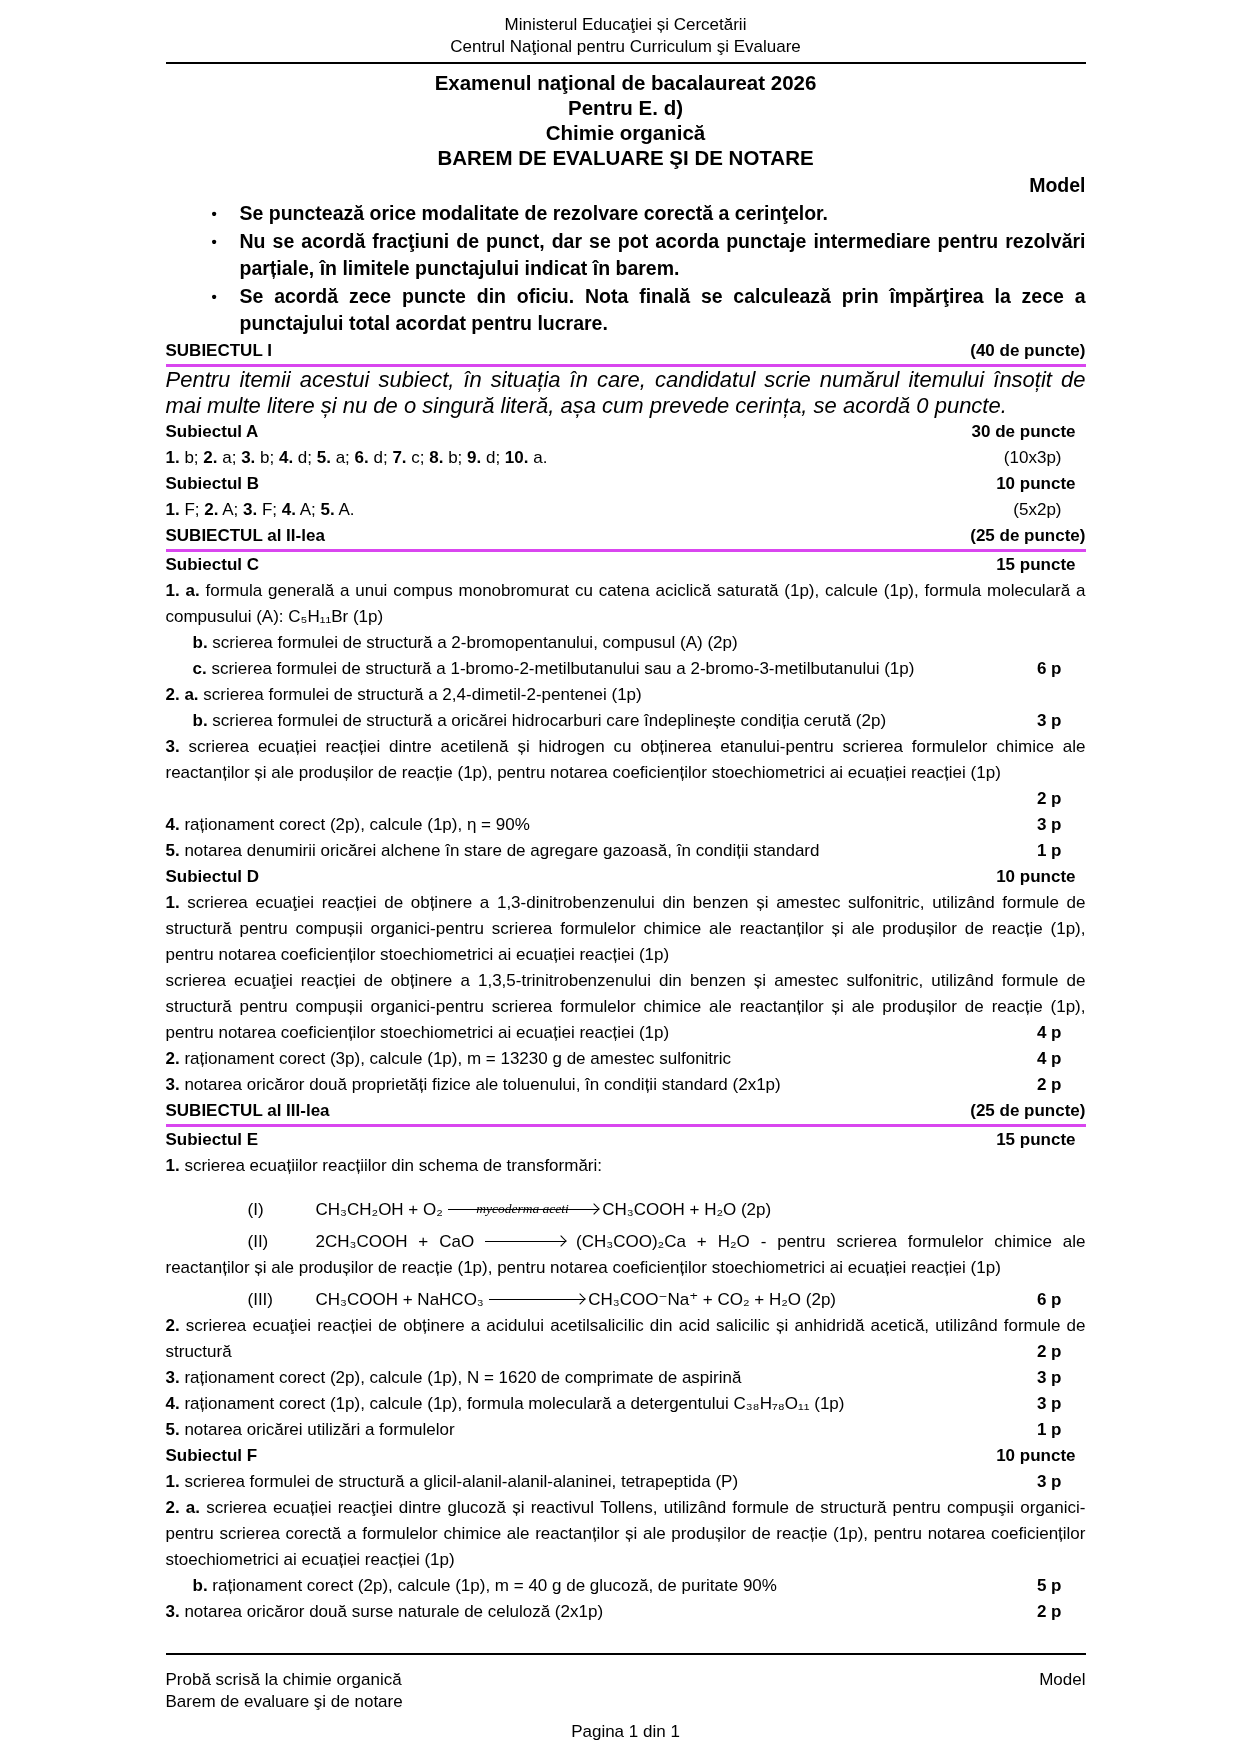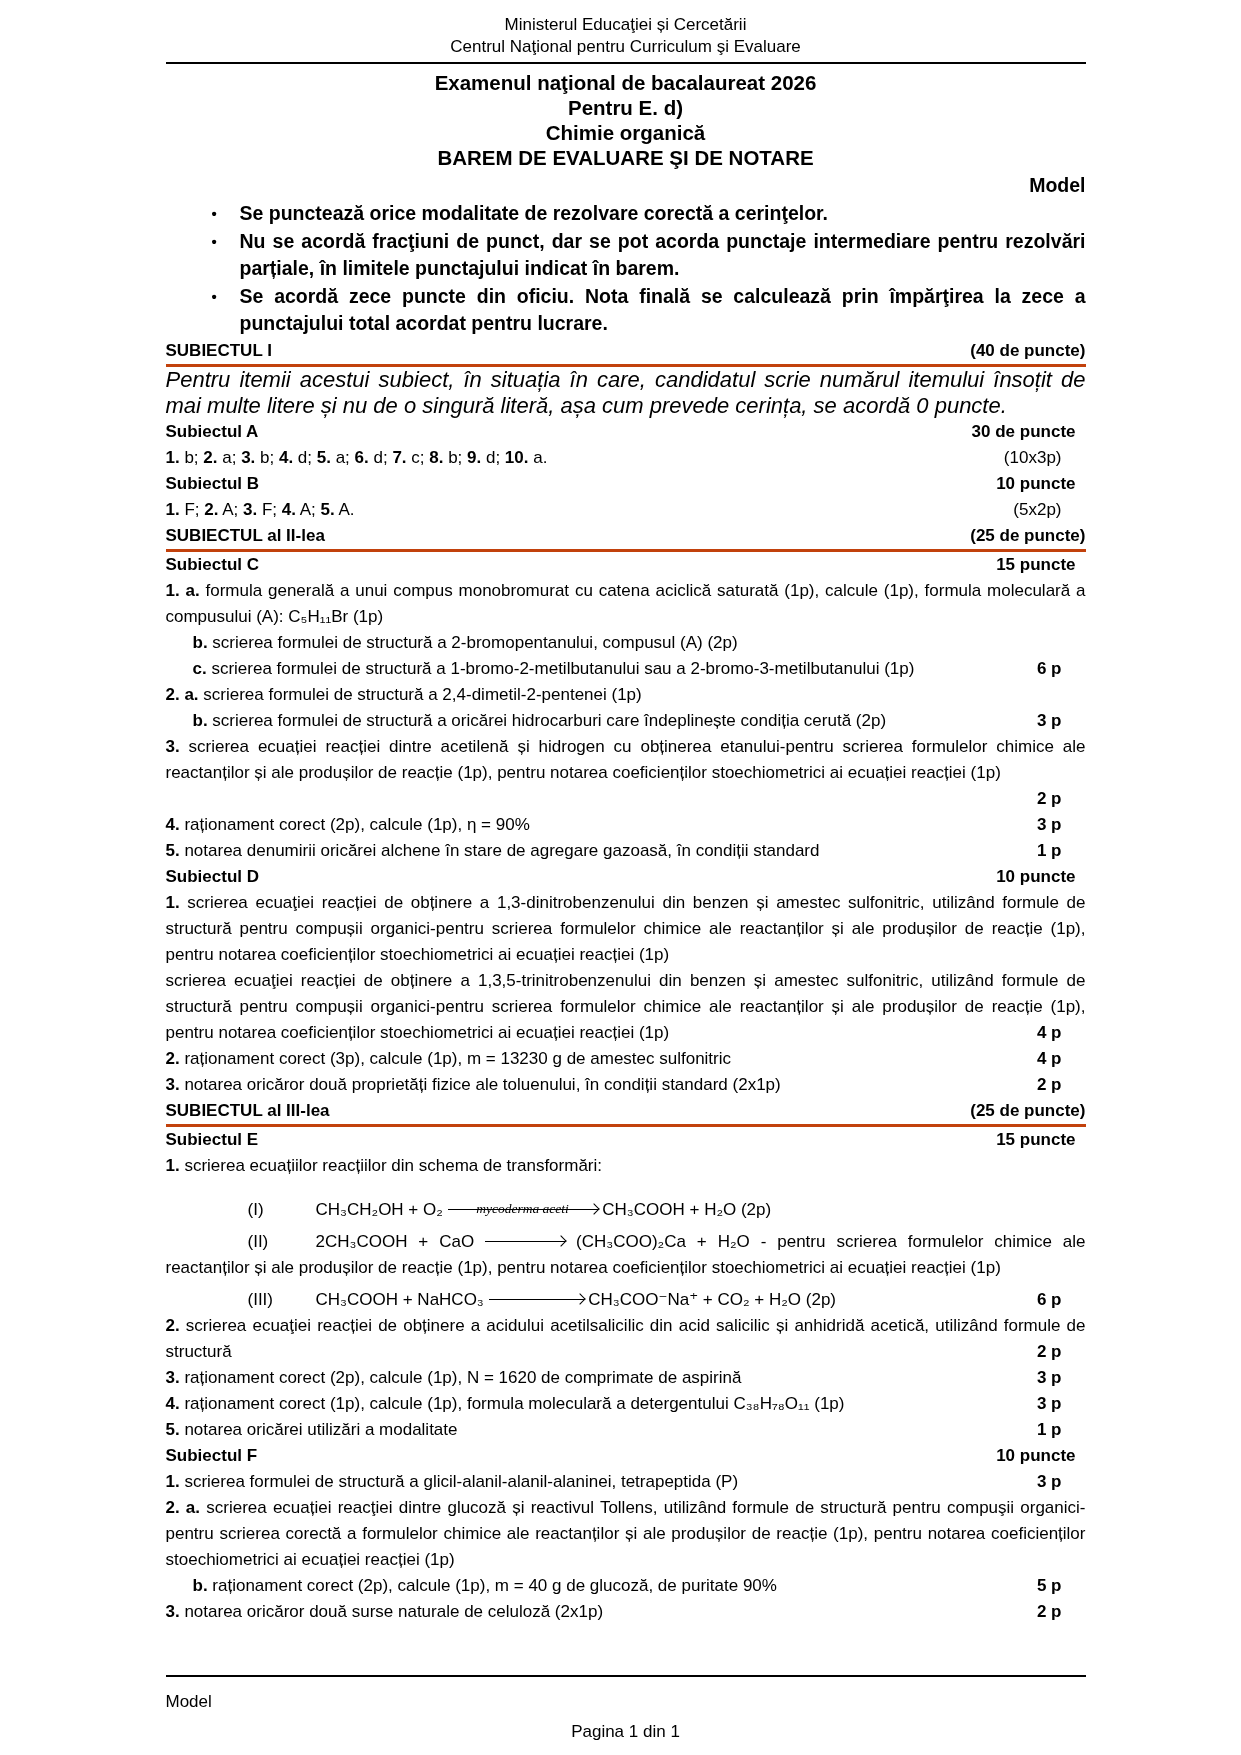--- a/index.html
+++ b/index.html
@@ -12,21 +12,21 @@
     font-size:17px;line-height:26px;
     overflow:hidden;
   }
   .content{padding:14px 108px 0 118px;}
   .hdr{text-align:center;font-size:17px;line-height:22px;}
   .hdr-rule{border-bottom:2px solid #000;margin-top:4px;}
   .titleblock{margin-top:6px;text-align:center;font-weight:bold;font-size:20.5px;line-height:25px;}
   .row{position:relative;min-height:26px;}
   .justify{text-align:justify;}
   .ind{padding-left:27px;}
-  .row.rule{border-bottom:3px solid #c2410c;}
+  .row.rule{border-bottom:3px solid #d946ef;}
   .b{font-weight:bold;}
   .i{font-style:italic;}
   .model{text-align:right;font-size:19.5px;margin:2px 0 2px;}
   .bullet{padding-left:74px;font-weight:bold;font-size:19.5px;line-height:27px;margin-bottom:1px;}
   .bullet .marker{position:absolute;left:46px;top:0;font-size:15px;}
   .note{font-size:22px;}
   .points{position:absolute;right:24px;bottom:0;font-weight:bold;}
   .points.reg{font-weight:normal;}
   .row.section .points{right:0;}
   .row.subject .points{right:10px;}
@@ -99,30 +99,34 @@
         <div class="row item"><span class="seg b">3.</span><span class="seg"> notarea oricăror două proprietăți fizice ale toluenului, în condiții standard (2x1p)</span><span class="points">2 p</span></div>
         <div class="row section rule"><span class="seg b">SUBIECTUL al III-lea</span><span class="points">(25 de puncte)</span></div>
         <div class="row subject"><span class="seg b">Subiectul E</span><span class="points">15 puncte</span></div>
         <div class="row item"><span class="seg b">1.</span><span class="seg"> scrierea ecuațiilor reacțiilor din schema de transformări:</span></div>
         <div class="row eq" style="margin-top: 18px;"><span class="seg tab" style="width: 68px;">(I)</span><span class="seg">CH₃CH₂OH + O₂ </span><span class="arr"><span class="arr-label">mycoderma aceti</span><span class="arr-line" style="width: 150px;"></span></span><span class="seg"> CH₃COOH + H₂O (2p)</span></div>
         <div class="row eq justify"><span class="seg tab" style="width: 68px;">(II)</span><span class="seg">2CH₃COOH + CaO </span><span class="arr"><span class="arr-line" style="width: 80px;"></span></span><span class="seg"> (CH₃COO)₂Ca + H₂O - pentru scrierea formulelor chimice ale reactanților și ale produșilor de reacție (1p), pentru notarea coeficienților stoechiometrici ai ecuației reacției (1p)</span></div>
         <div class="row eq"><span class="seg tab" style="width: 68px;">(III)</span><span class="seg">CH₃COOH +  NaHCO₃ </span><span class="arr"><span class="arr-line" style="width: 95px;"></span></span><span class="seg"> CH₃COO⁻Na⁺ + CO₂ + H₂O (2p)</span><span class="points">6 p</span></div>
         <div class="row item justify"><span class="seg b">2.</span><span class="seg"> scrierea ecuaţiei reacției de obținere a acidului acetilsalicilic din acid salicilic și anhidridă acetică, utilizând formule de structură</span><span class="points">2 p</span></div>
         <div class="row item"><span class="seg b">3.</span><span class="seg"> raționament corect (2p), calcule (1p), N = 1620 de comprimate de aspirină</span><span class="points">3 p</span></div>
         <div class="row item"><span class="seg b">4.</span><span class="seg"> raționament corect (1p), calcule (1p), formula moleculară a detergentului C₃₈H₇₈O₁₁ (1p)</span><span class="points">3 p</span></div>
-        <div class="row item"><span class="seg b">5.</span><span class="seg"> notarea oricărei utilizări a modalitate</span><span class="points">1 p</span></div>
+        <div class="row item"><span class="seg b">5.</span><span class="seg"> notarea oricărei utilizări a formulelor</span><span class="points">1 p</span></div>
         <div class="row subject"><span class="seg b">Subiectul F</span><span class="points">10 puncte</span></div>
         <div class="row item"><span class="seg b">1.</span><span class="seg"> scrierea formulei de structură a glicil-alanil-alanil-alaninei, tetrapeptida (P)</span><span class="points">3 p</span></div>
         <div class="row item justify"><span class="seg b">2. a.</span><span class="seg"> scrierea ecuației reacţiei dintre glucoză și reactivul Tollens, utilizând formule de structură pentru compuşii organici-pentru scrierea corectă a formulelor chimice ale reactanților și ale produșilor de reacție (1p), pentru notarea coeficienților stoechiometrici ai ecuației reacției (1p)</span></div>
         <div class="row item ind"><span class="seg b">b.</span><span class="seg"> raționament corect (2p), calcule (1p), m = 40 g de glucoză, de puritate 90%</span><span class="points">5 p</span></div>
         <div class="row item"><span class="seg b">3.</span><span class="seg"> notarea oricăror două surse naturale de celuloză (2x1p)</span><span class="points">2 p</span></div>
       </div>
 
   </div>
 
   <div class="footer">
     <div class="footer-rule"></div>
     <div class="footer-cols">
+      <div>
+        <div>Probă scrisă la chimie organică</div>
+        <div>Barem de evaluare şi de notare</div>
+      </div>
       <div>Model</div>
     </div>
     <div class="footer-center">Pagina 1 din 1</div>
   </div>
 </div>
 
 </body></html>

